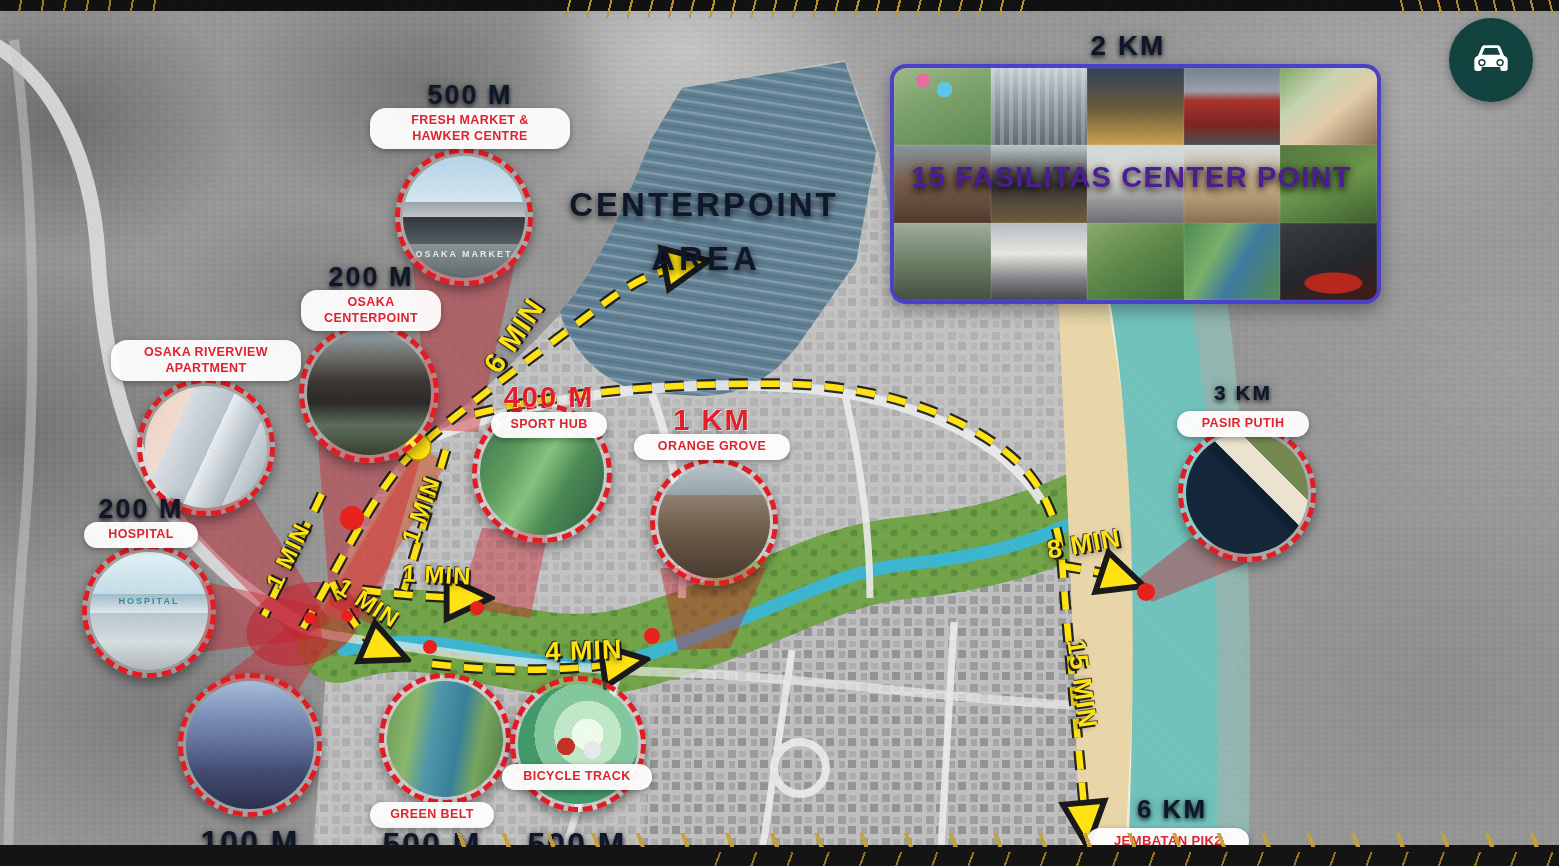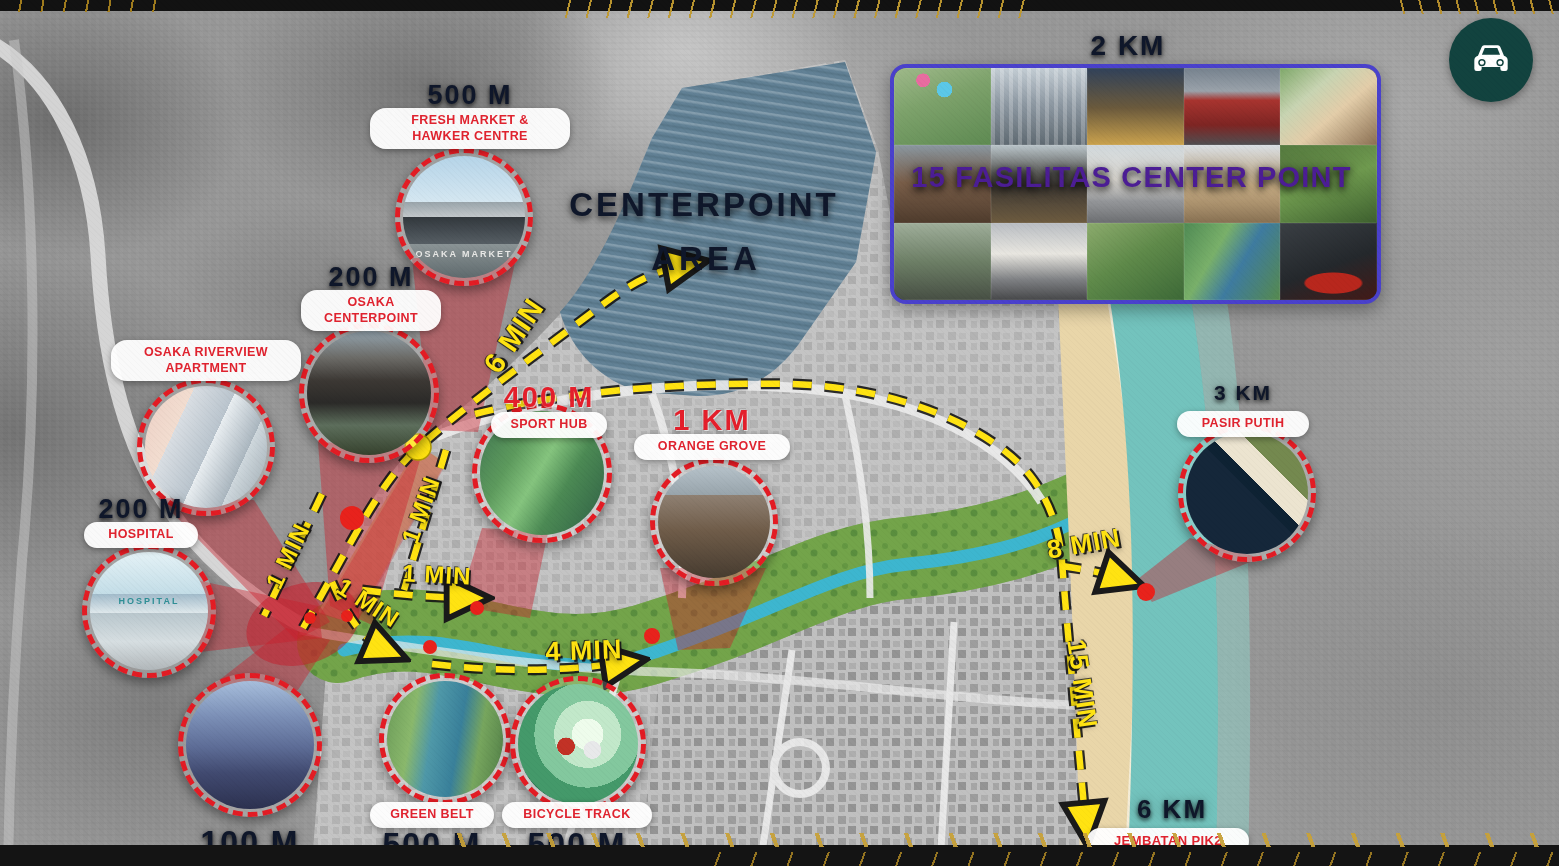--- a/index.html
+++ b/index.html
@@ -272,21 +272,21 @@
   <div class="pill" style="left:712px;top:434px;width:134px">ORANGE GROVE</div>
 
   <div class="dist" style="left:1243px;top:381px;font-size:21px">3 KM</div>
   <div class="pill" style="left:1243px;top:411px;width:110px">PASIR PUTIH</div>
 
   <div class="dist" style="left:250px;top:824px;font-size:32px">100 M</div>
 
   <div class="pill" style="left:432px;top:802px;width:102px">GREEN BELT</div>
   <div class="dist" style="left:432px;top:826px;font-size:32px">500 M</div>
 
-  <div class="pill" style="left:577px;top:802px;width:128px">BICYCLE TRACK</div>
+  <div class="pill" style="left:577px;top:764px;width:128px">BICYCLE TRACK</div>
   <div class="dist" style="left:577px;top:826px;font-size:32px">500 M</div>
 
   <div class="dist" style="left:1172px;top:794px;font-size:26px">6 KM</div>
   <div class="pill" style="left:1168px;top:828px;width:140px;font-size:13px">JEMBATAN PIK2</div>
 
   <div class="cp" style="left:704px;top:186px;font-size:33px;letter-spacing:3px">CENTERPOINT</div>
   <div class="cp" style="left:706px;top:240px;font-size:33px;letter-spacing:4px">AREA</div>
 
   <div class="minlab" style="left:514px;top:336px;font-size:29px;transform:translate(-50%,-50%) rotate(-56deg)">6 MIN</div>
   <div class="minlab" style="left:288px;top:556px;font-size:24px;transform:translate(-50%,-50%) rotate(-64deg)">1 MIN</div>

